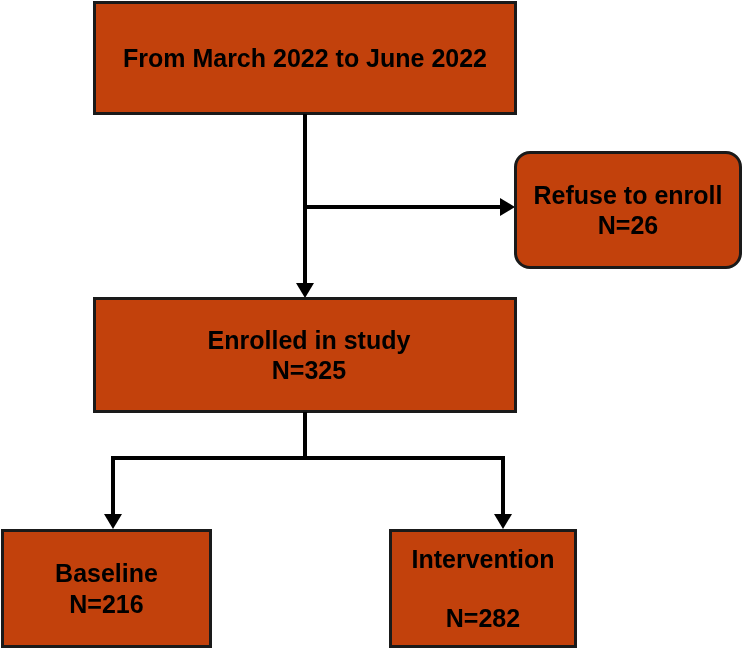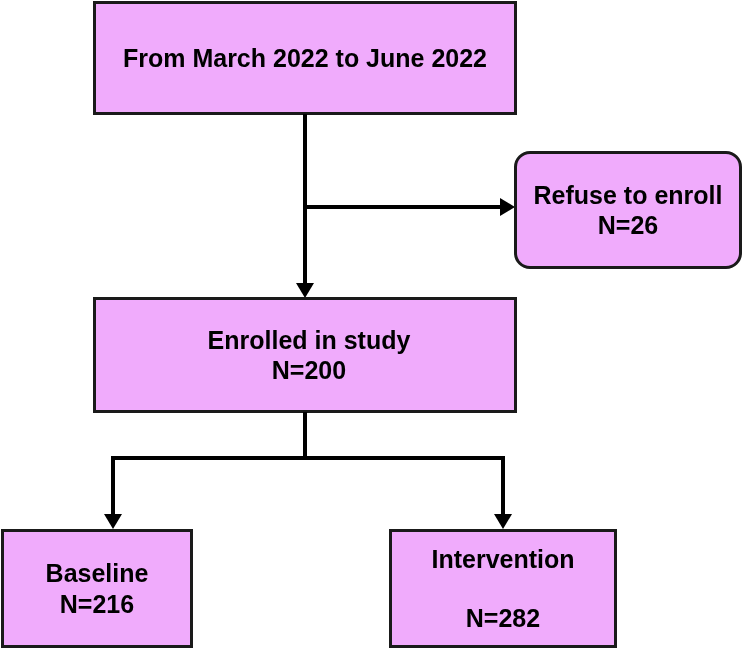--- a/index.html
+++ b/index.html
@@ -12,41 +12,41 @@
     width: 744px;
     height: 651px;
     background: #ffffff;
     overflow: hidden;
     font-family: "Liberation Sans", "DejaVu Sans", sans-serif;
   }
   .node-box {
     position: absolute;
     box-sizing: border-box;
     border: 3px solid #1a1a1a;
-    background: #f0abfc;
+    background: #c2410c;
     display: flex;
     flex-direction: column;
     align-items: center;
     justify-content: center;
     text-align: center;
     color: #000000;
     font-weight: bold;
     line-height: 1.22;
   }
   .node-line {
     display: block;
     white-space: nowrap;
   }
 
   
   #box-source   { left: 93px;  top: 1px;   width: 424px; height: 114px; font-size: 25px; }
   #box-refused  { left: 514px; top: 151px; width: 228px; height: 118px; font-size: 25px; border-radius: 16px; }
   #box-enrolled { left: 93px;  top: 297px; width: 424px; height: 116px; font-size: 25px; padding-left: 8px; }
-  #box-baseline { left: 1px;   top: 529px; width: 192px; height: 119px; font-size: 25px; }
-  #box-interv   { left: 389px; top: 529px; width: 228px; height: 119px; font-size: 25px; gap: 28px; }
+  #box-baseline { left: 1px;   top: 529px; width: 211px; height: 119px; font-size: 25px; }
+  #box-interv   { left: 389px; top: 529px; width: 188px; height: 119px; font-size: 25px; gap: 28px; }
 
   
   .conn-v {
     position: absolute;
     width: 4px;
     background: #000000;
   }
   .conn-h {
     position: absolute;
     height: 4px;
@@ -97,21 +97,21 @@
   <div class="arrow-right" id="arrow-into-refused"></div>
   <div class="arrow-down" id="arrow-into-enrolled"></div>
 
   <div class="node-box" id="box-refused">
     <span class="node-line">Refuse to enroll</span>
     <span class="node-line">N=26</span>
   </div>
 
   <div class="node-box" id="box-enrolled">
     <span class="node-line">Enrolled in study</span>
-    <span class="node-line">N=200</span>
+    <span class="node-line">N=325</span>
   </div>
 
   <div class="conn-v" id="conn-enrolled-stem"></div>
   <div class="conn-h" id="conn-split-h"></div>
   <div class="conn-v" id="conn-left-drop"></div>
   <div class="conn-v" id="conn-right-drop"></div>
   <div class="arrow-down" id="arrow-into-baseline"></div>
   <div class="arrow-down" id="arrow-into-interv"></div>
 
   <div class="node-box" id="box-baseline">

